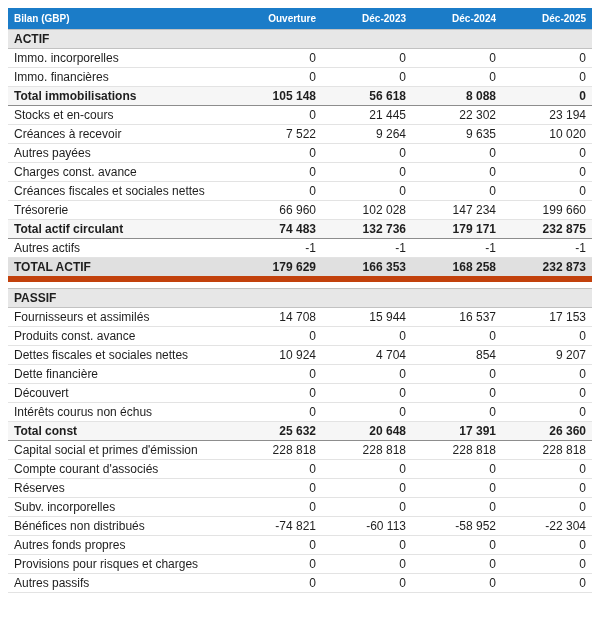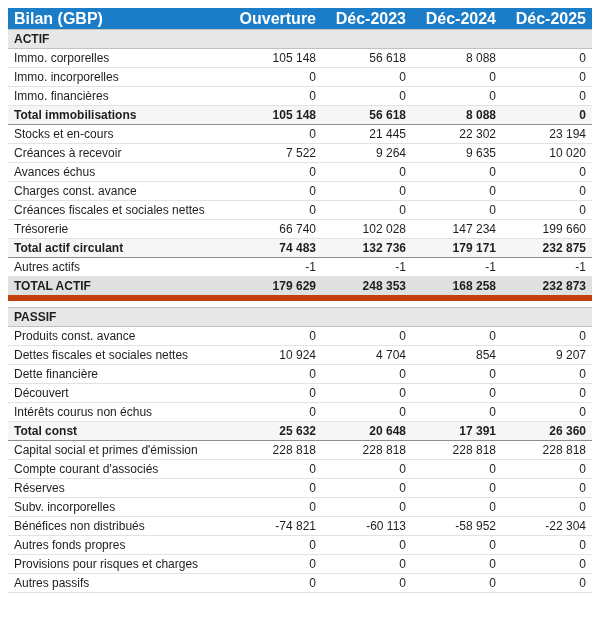--- a/index.html
+++ b/index.html
@@ -23,21 +23,21 @@
     table-layout: fixed;
     font-size: 12px;
   }
   col.c-label { width: 224px; }
   col.c-num   { width: 90px; }
 
   thead th {
     background: #1b7cc8;
     color: #ffffff;
     font-weight: 700;
-    font-size: 16px;
+    font-size: 10px;
     text-align: right;
     padding: 4px 6px;
     line-height: 13px;
     white-space: nowrap;
   }
   thead th.label { text-align: left; }
 
   tbody td {
     padding: 2px 6px;
     height: 14px;
@@ -98,27 +98,20 @@
           <th class="num">Déc-2024</th>
           <th class="num">Déc-2025</th>
         </tr>
     </thead>
     <tbody>
 
     <tr class="section">
           <td class="label" colspan="5">ACTIF</td>
         </tr>
         <tr class="">
-          <td class="label">Immo. corporelles</td>
-          <td class="num">105 148</td>
-          <td class="num">56 618</td>
-          <td class="num">8 088</td>
-          <td class="num">0</td>
-        </tr>
-        <tr class="">
           <td class="label">Immo. incorporelles</td>
           <td class="num">0</td>
           <td class="num">0</td>
           <td class="num">0</td>
           <td class="num">0</td>
         </tr>
         <tr class="">
           <td class="label">Immo. financières</td>
           <td class="num">0</td>
           <td class="num">0</td>
@@ -140,21 +133,21 @@
           <td class="num">23 194</td>
         </tr>
         <tr class="">
           <td class="label">Créances à recevoir</td>
           <td class="num">7 522</td>
           <td class="num">9 264</td>
           <td class="num">9 635</td>
           <td class="num">10 020</td>
         </tr>
         <tr class="">
-          <td class="label">Avances échus</td>
+          <td class="label">Autres payées</td>
           <td class="num">0</td>
           <td class="num">0</td>
           <td class="num">0</td>
           <td class="num">0</td>
         </tr>
         <tr class="">
           <td class="label">Charges const. avance</td>
           <td class="num">0</td>
           <td class="num">0</td>
           <td class="num">0</td>
@@ -162,21 +155,21 @@
         </tr>
         <tr class="">
           <td class="label">Créances fiscales et sociales nettes</td>
           <td class="num">0</td>
           <td class="num">0</td>
           <td class="num">0</td>
           <td class="num">0</td>
         </tr>
         <tr class="">
           <td class="label">Trésorerie</td>
-          <td class="num">66 740</td>
+          <td class="num">66 960</td>
           <td class="num">102 028</td>
           <td class="num">147 234</td>
           <td class="num">199 660</td>
         </tr>
         <tr class="subtotal">
           <td class="label">Total actif circulant</td>
           <td class="num">74 483</td>
           <td class="num">132 736</td>
           <td class="num">179 171</td>
           <td class="num">232 875</td>
@@ -184,29 +177,36 @@
         <tr class="">
           <td class="label">Autres actifs</td>
           <td class="num">-1</td>
           <td class="num">-1</td>
           <td class="num">-1</td>
           <td class="num">-1</td>
         </tr>
         <tr class="grand">
           <td class="label">TOTAL ACTIF</td>
           <td class="num">179 629</td>
-          <td class="num">248 353</td>
+          <td class="num">166 353</td>
           <td class="num">168 258</td>
           <td class="num">232 873</td>
         </tr>
         <tr class="spacer">
           <td colspan="5"></td>
         </tr>
         <tr class="section">
           <td class="label" colspan="5">PASSIF</td>
+        </tr>
+        <tr class="">
+          <td class="label">Fournisseurs et assimilés</td>
+          <td class="num">14 708</td>
+          <td class="num">15 944</td>
+          <td class="num">16 537</td>
+          <td class="num">17 153</td>
         </tr>
         <tr class="">
           <td class="label">Produits const. avance</td>
           <td class="num">0</td>
           <td class="num">0</td>
           <td class="num">0</td>
           <td class="num">0</td>
         </tr>
         <tr class="">
           <td class="label">Dettes fiscales et sociales nettes</td>

